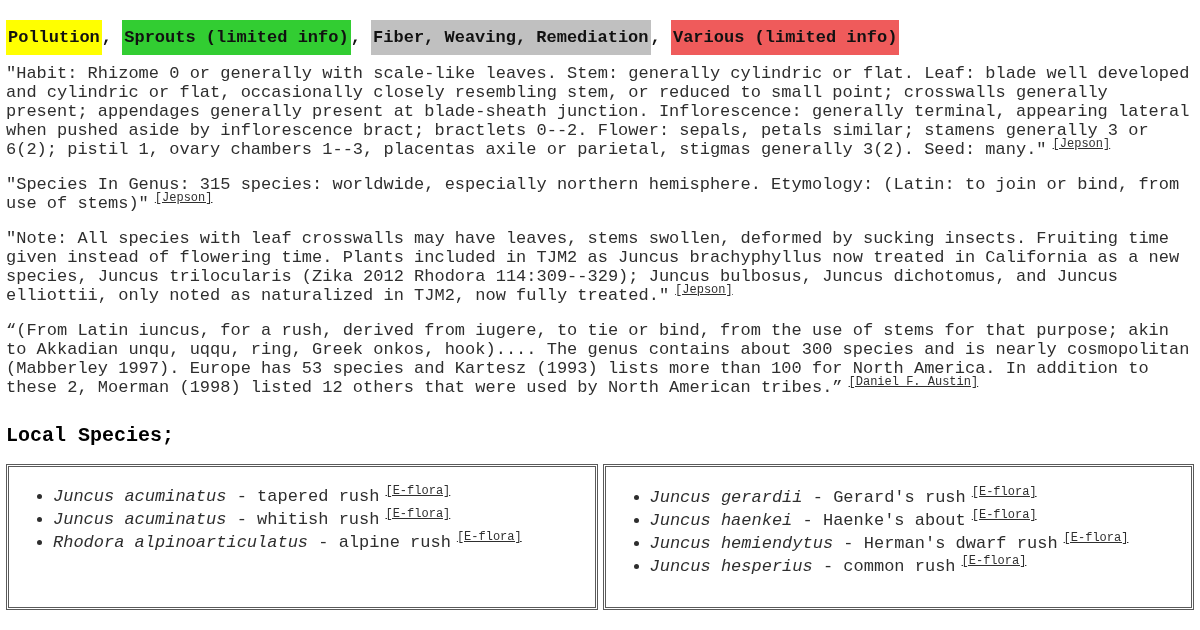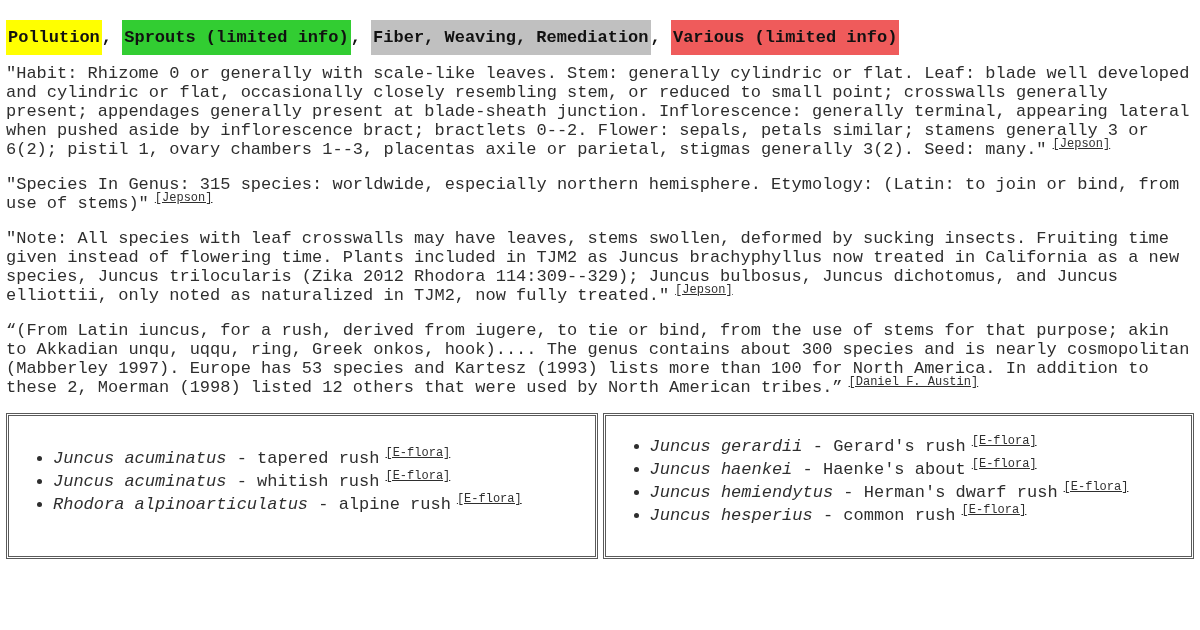--- a/index.html
+++ b/index.html
@@ -61,41 +61,42 @@
   }
   .box-inner {
     border: 1px solid #5a5a5a;
     height: 140px;
   }
   .box-inner ul {
     margin: 0; padding: 0 0 0 44px;
     font-size: 17px;
     list-style: disc;
   }
-  .box-inner.left ul { margin-top: 31px; }
+  .box-inner.left ul { margin-top: 18px; }
   .box-inner.right ul { margin-top: 19px; }
   .box-inner li { line-height: 23px; color: #2e2e2e; }
   .sp-name { font-style: italic; }
 </style>
 </head>
 <body>
 
 <div class="page">
 
 
   <div class="tags"><span class="tag" style="background-color: rgb(255, 255, 0);">Pollution</span><span>, </span><span class="tag" style="background-color: rgb(50, 205, 50);">Sprouts (limited info)</span><span>, </span><span class="tag" style="background-color: rgb(192, 192, 192);">Fiber, Weaving, Remediation</span><span>, </span><span class="tag" style="background-color: rgb(239, 91, 91);">Various (limited info)</span></div>
 
   <p class="body-par"><span>"Habit: Rhizome 0 or generally with scale-like leaves. Stem: generally cylindric or flat. Leaf: blade well developed and cylindric or flat, occasionally closely resembling stem, or reduced to small point; crosswalls generally present; appendages generally present at blade-sheath junction. Inflorescence: generally terminal, appearing lateral when pushed aside by inflorescence bract; bractlets 0--2. Flower: sepals, petals similar; stamens generally 3 or 6(2); pistil 1, ovary chambers 1--3, placentas axile or parietal, stigmas generally 3(2). Seed: many."</span><sup class="cite">[Jepson]</sup></p>
 
   <p class="body-par"><span>"Species In Genus: 315 species: worldwide, especially northern hemisphere. Etymology: (Latin: to join or bind, from use of stems)"</span><sup class="cite">[Jepson]</sup></p>
 
   <p class="body-par"><span>"Note: All species with leaf crosswalls may have leaves, stems swollen, deformed by sucking insects. Fruiting time given instead of flowering time. Plants included in TJM2 as Juncus brachyphyllus now treated in California as a new species, Juncus trilocularis (Zika 2012 Rhodora 114:309--329); Juncus bulbosus, Juncus dichotomus, and Juncus elliottii, only noted as naturalized in TJM2, now fully treated."</span><sup class="cite">[Jepson]</sup></p>
 
   <p class="body-par"><span>“(From Latin iuncus, for a rush, derived from iugere, to tie or bind, from the use of stems for that purpose; akin to Akkadian unqu, uqqu, ring, Greek onkos, hook).... The genus contains about 300 species and is nearly cosmopolitan (Mabberley 1997). Europe has 53 species and Kartesz (1993) lists more than 100 for North America. In addition to these 2, Moerman (1998) listed 12 others that were used by North American tribes.”</span><sup class="cite">[Daniel F. Austin]</sup></p>
 
+  <h3 class="local-heading">Local Species;</h3>
 
   <div class="species-row">
 
     <div class="box-outer">
       <div class="box-inner left">
         <ul>
           <li><span class="sp-name">Juncus acuminatus</span><span> - tapered rush</span><sup class="cite">[E-flora]</sup></li>
           <li><span class="sp-name">Juncus acuminatus</span><span> - whitish rush</span><sup class="cite">[E-flora]</sup></li>
           <li><span class="sp-name">Rhodora alpinoarticulatus</span><span> - alpine rush</span><sup class="cite">[E-flora]</sup></li>
         </ul>

